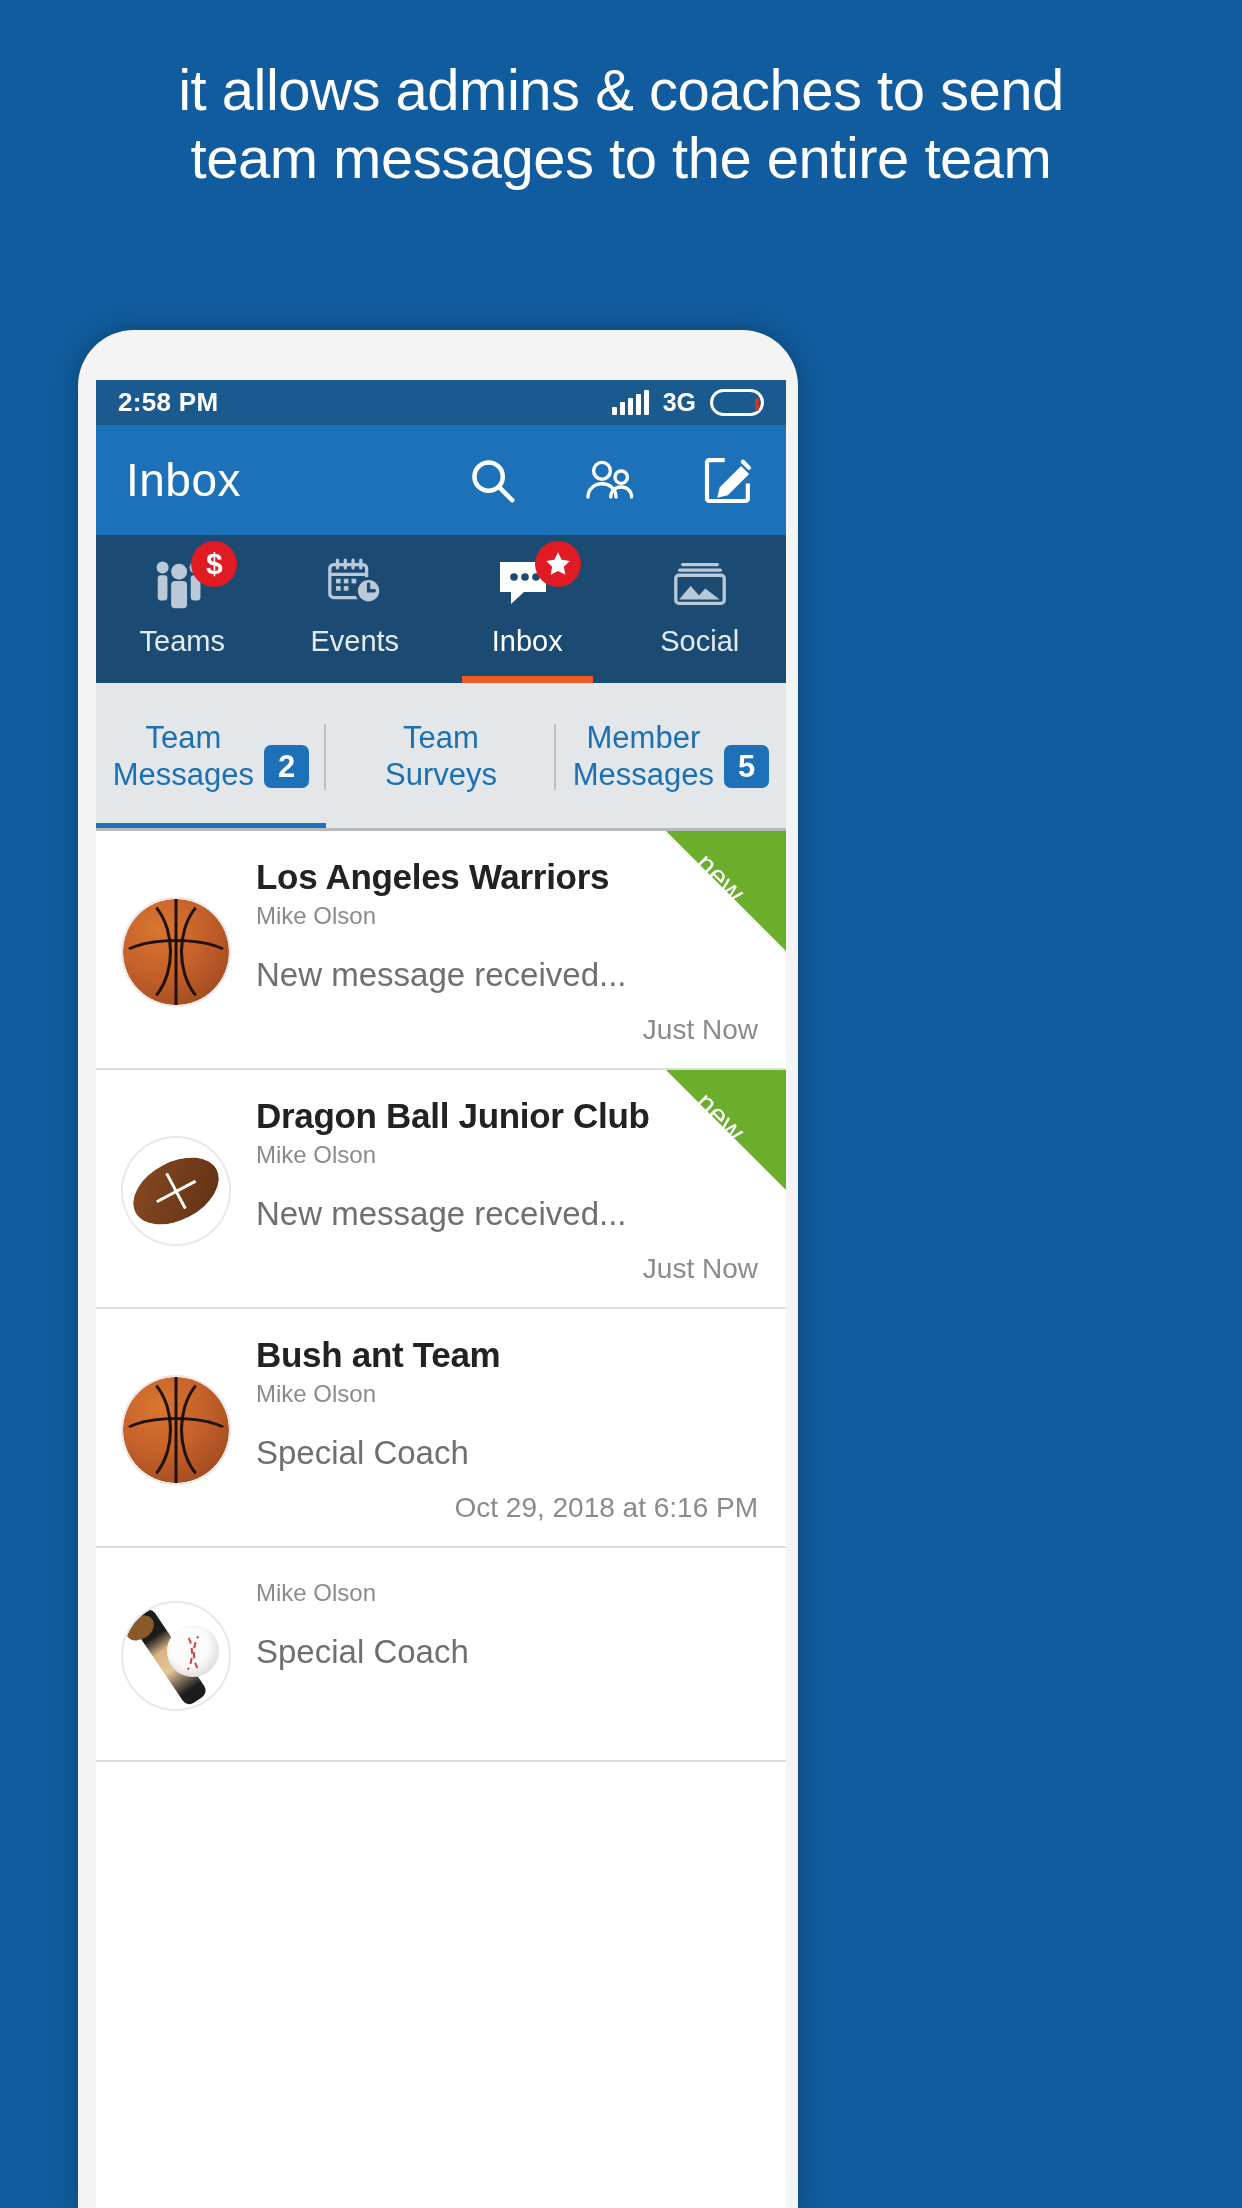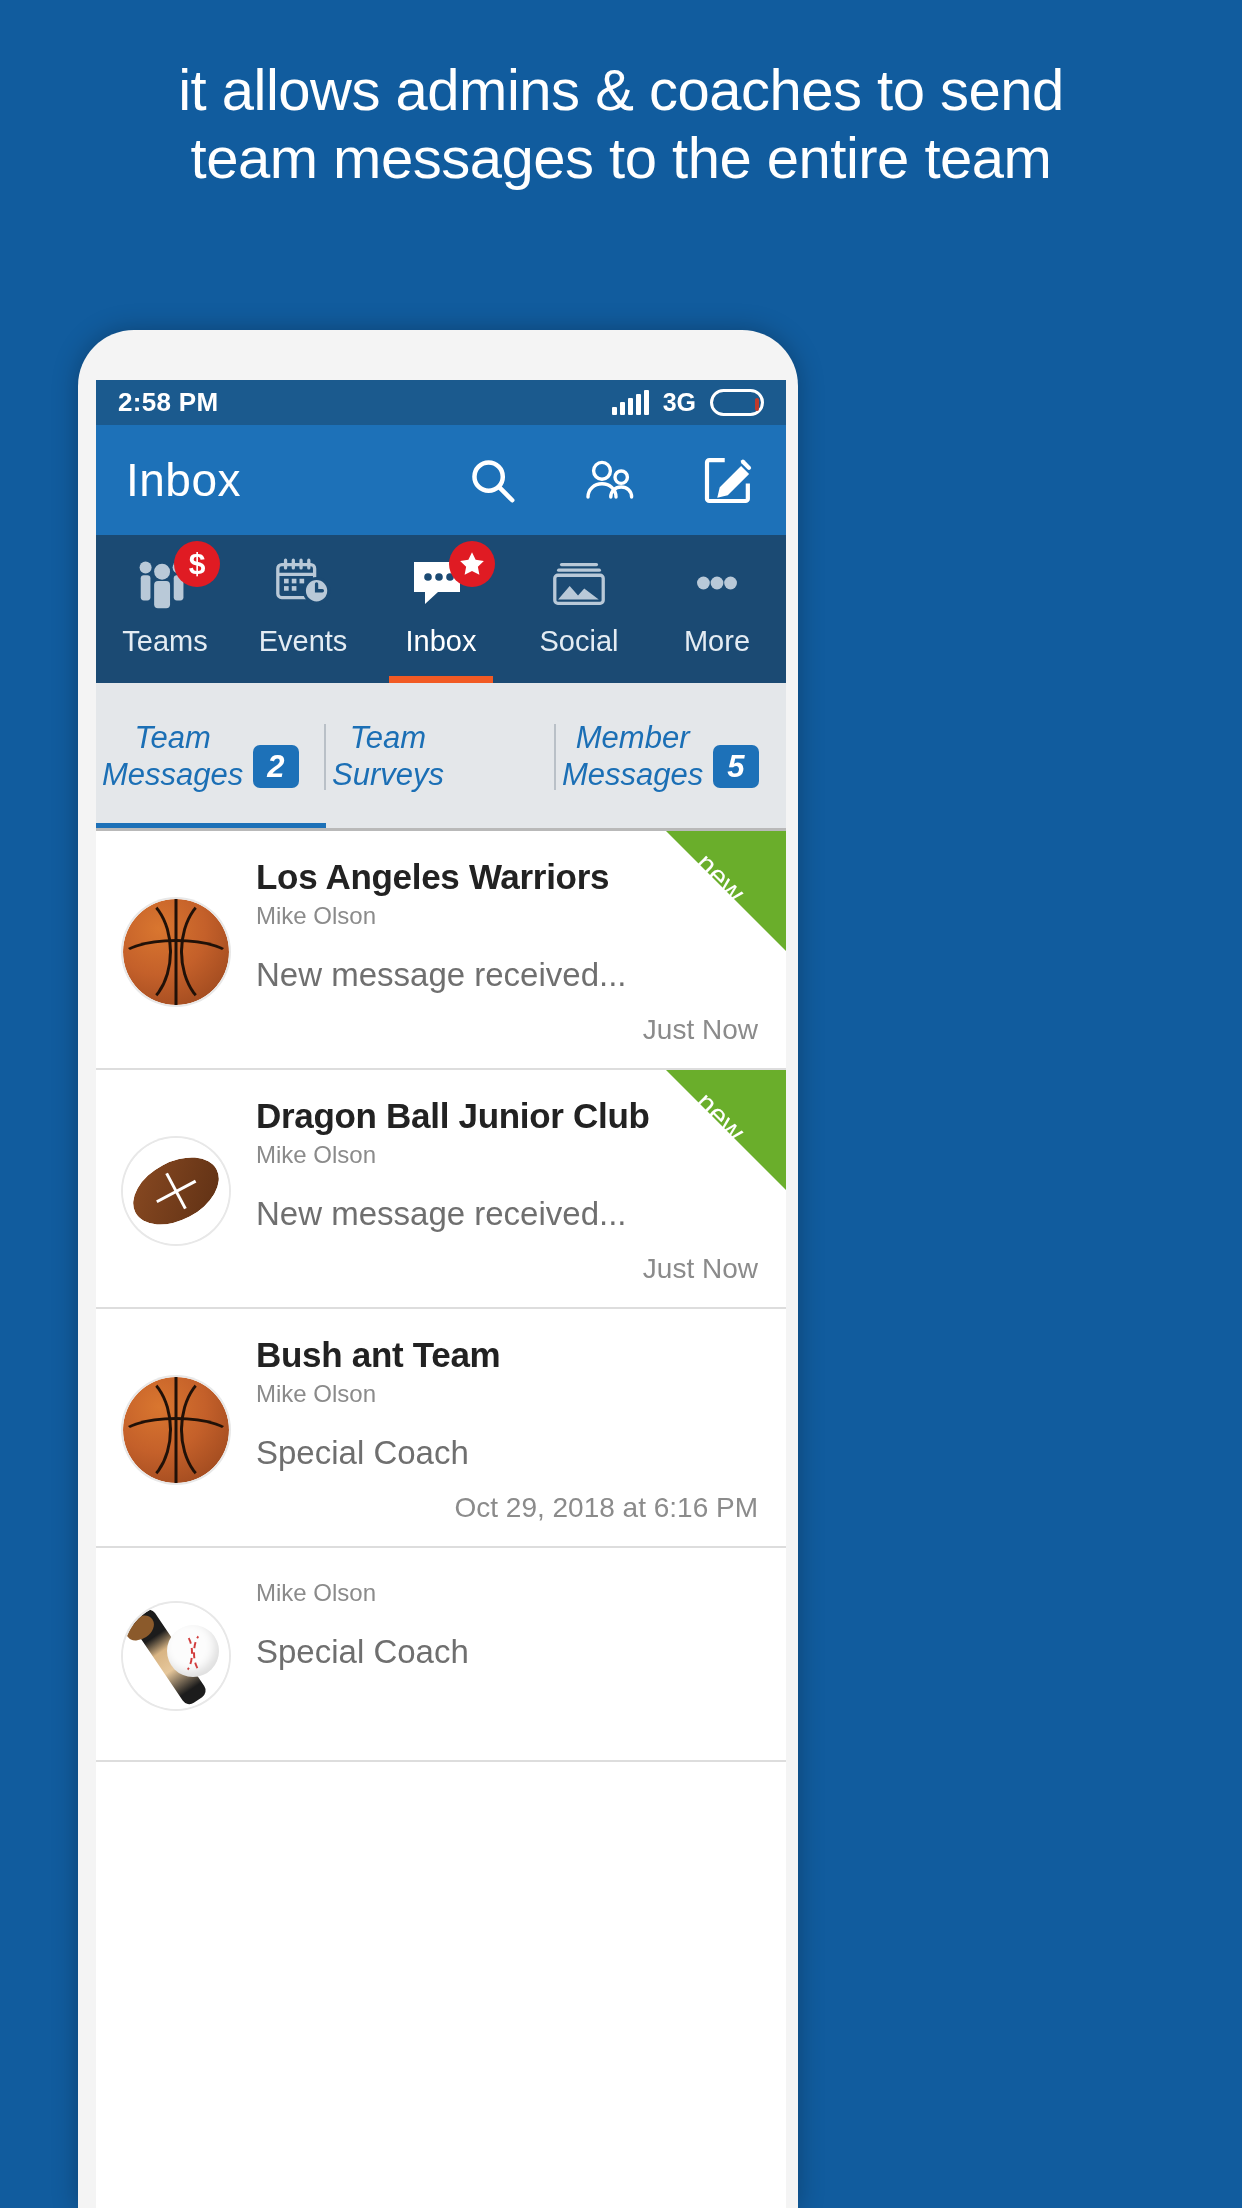--- a/index.html
+++ b/index.html
@@ -89,22 +89,22 @@
     display:flex; align-items:center; justify-content:center;
     color:#fff; font-size:30px; font-weight:bold;
   }
   .badge-red svg { display:block; }
 
   
   .subtabs {
     height:148px; background:#E4E7EA; display:flex; position:relative;
   }
   .subtab {
-    flex:1; display:flex; align-items:center; justify-content:flex-start;
-    gap:10px; position:relative; padding:0 6px;font-style:italic;
+    flex:1; display:flex; align-items:center; justify-content:center;
+    gap:10px; position:relative; padding:0 6px;
   }
   .subtab-text {
     font-size:31px; line-height:1.18; color:#1B6FB5; text-align:center;
   }
   .subtab-badge {
     background:#1D71B8; color:#fff; font-size:31px; font-weight:bold;
     border-radius:7px; padding:6px 14px; line-height:1; align-self:center;
     margin-top:18px;
   }
   .subtab-sep {
@@ -303,30 +303,20 @@
           <svg width="62" height="56" viewBox="0 0 32 28" fill="none" stroke="#b9c9d8" stroke-width="1.7">
             <path d="M7 4.5h18" stroke-linecap="round"></path>
               <path d="M5.5 7.4h21" stroke-linecap="round"></path>
             <rect x="3.5" y="10" width="25" height="14.5" rx="1.6"></rect>
             <path d="M5.2 22.5l6-7 4.3 5 3.2-3.6 7.5 5.6z" fill="#b9c9d8" stroke="none"></path>
           </svg>
         </div>
         <div class="nav-label">Social</div>
       </div>
 
-      <div class="navitem">
-        <div class="nav-icowrap">
-          <svg width="62" height="56" viewBox="0 0 32 28" fill="#b9c9d8">
-            <circle cx="9" cy="14" r="3.3"></circle>
-              <circle cx="16" cy="14" r="3.3"></circle>
-              <circle cx="23" cy="14" r="3.3"></circle>
-          </svg>
-        </div>
-        <div class="nav-label">More</div>
-      </div>
     </div>
 
     <div class="subtabs">
       <div class="subtab">
         <div class="subtab-text">
           <span>Team</span><br>
           <span>Messages</span>
         </div>
         <span class="subtab-badge">2</span>
         <span class="subtab-sep"></span>

